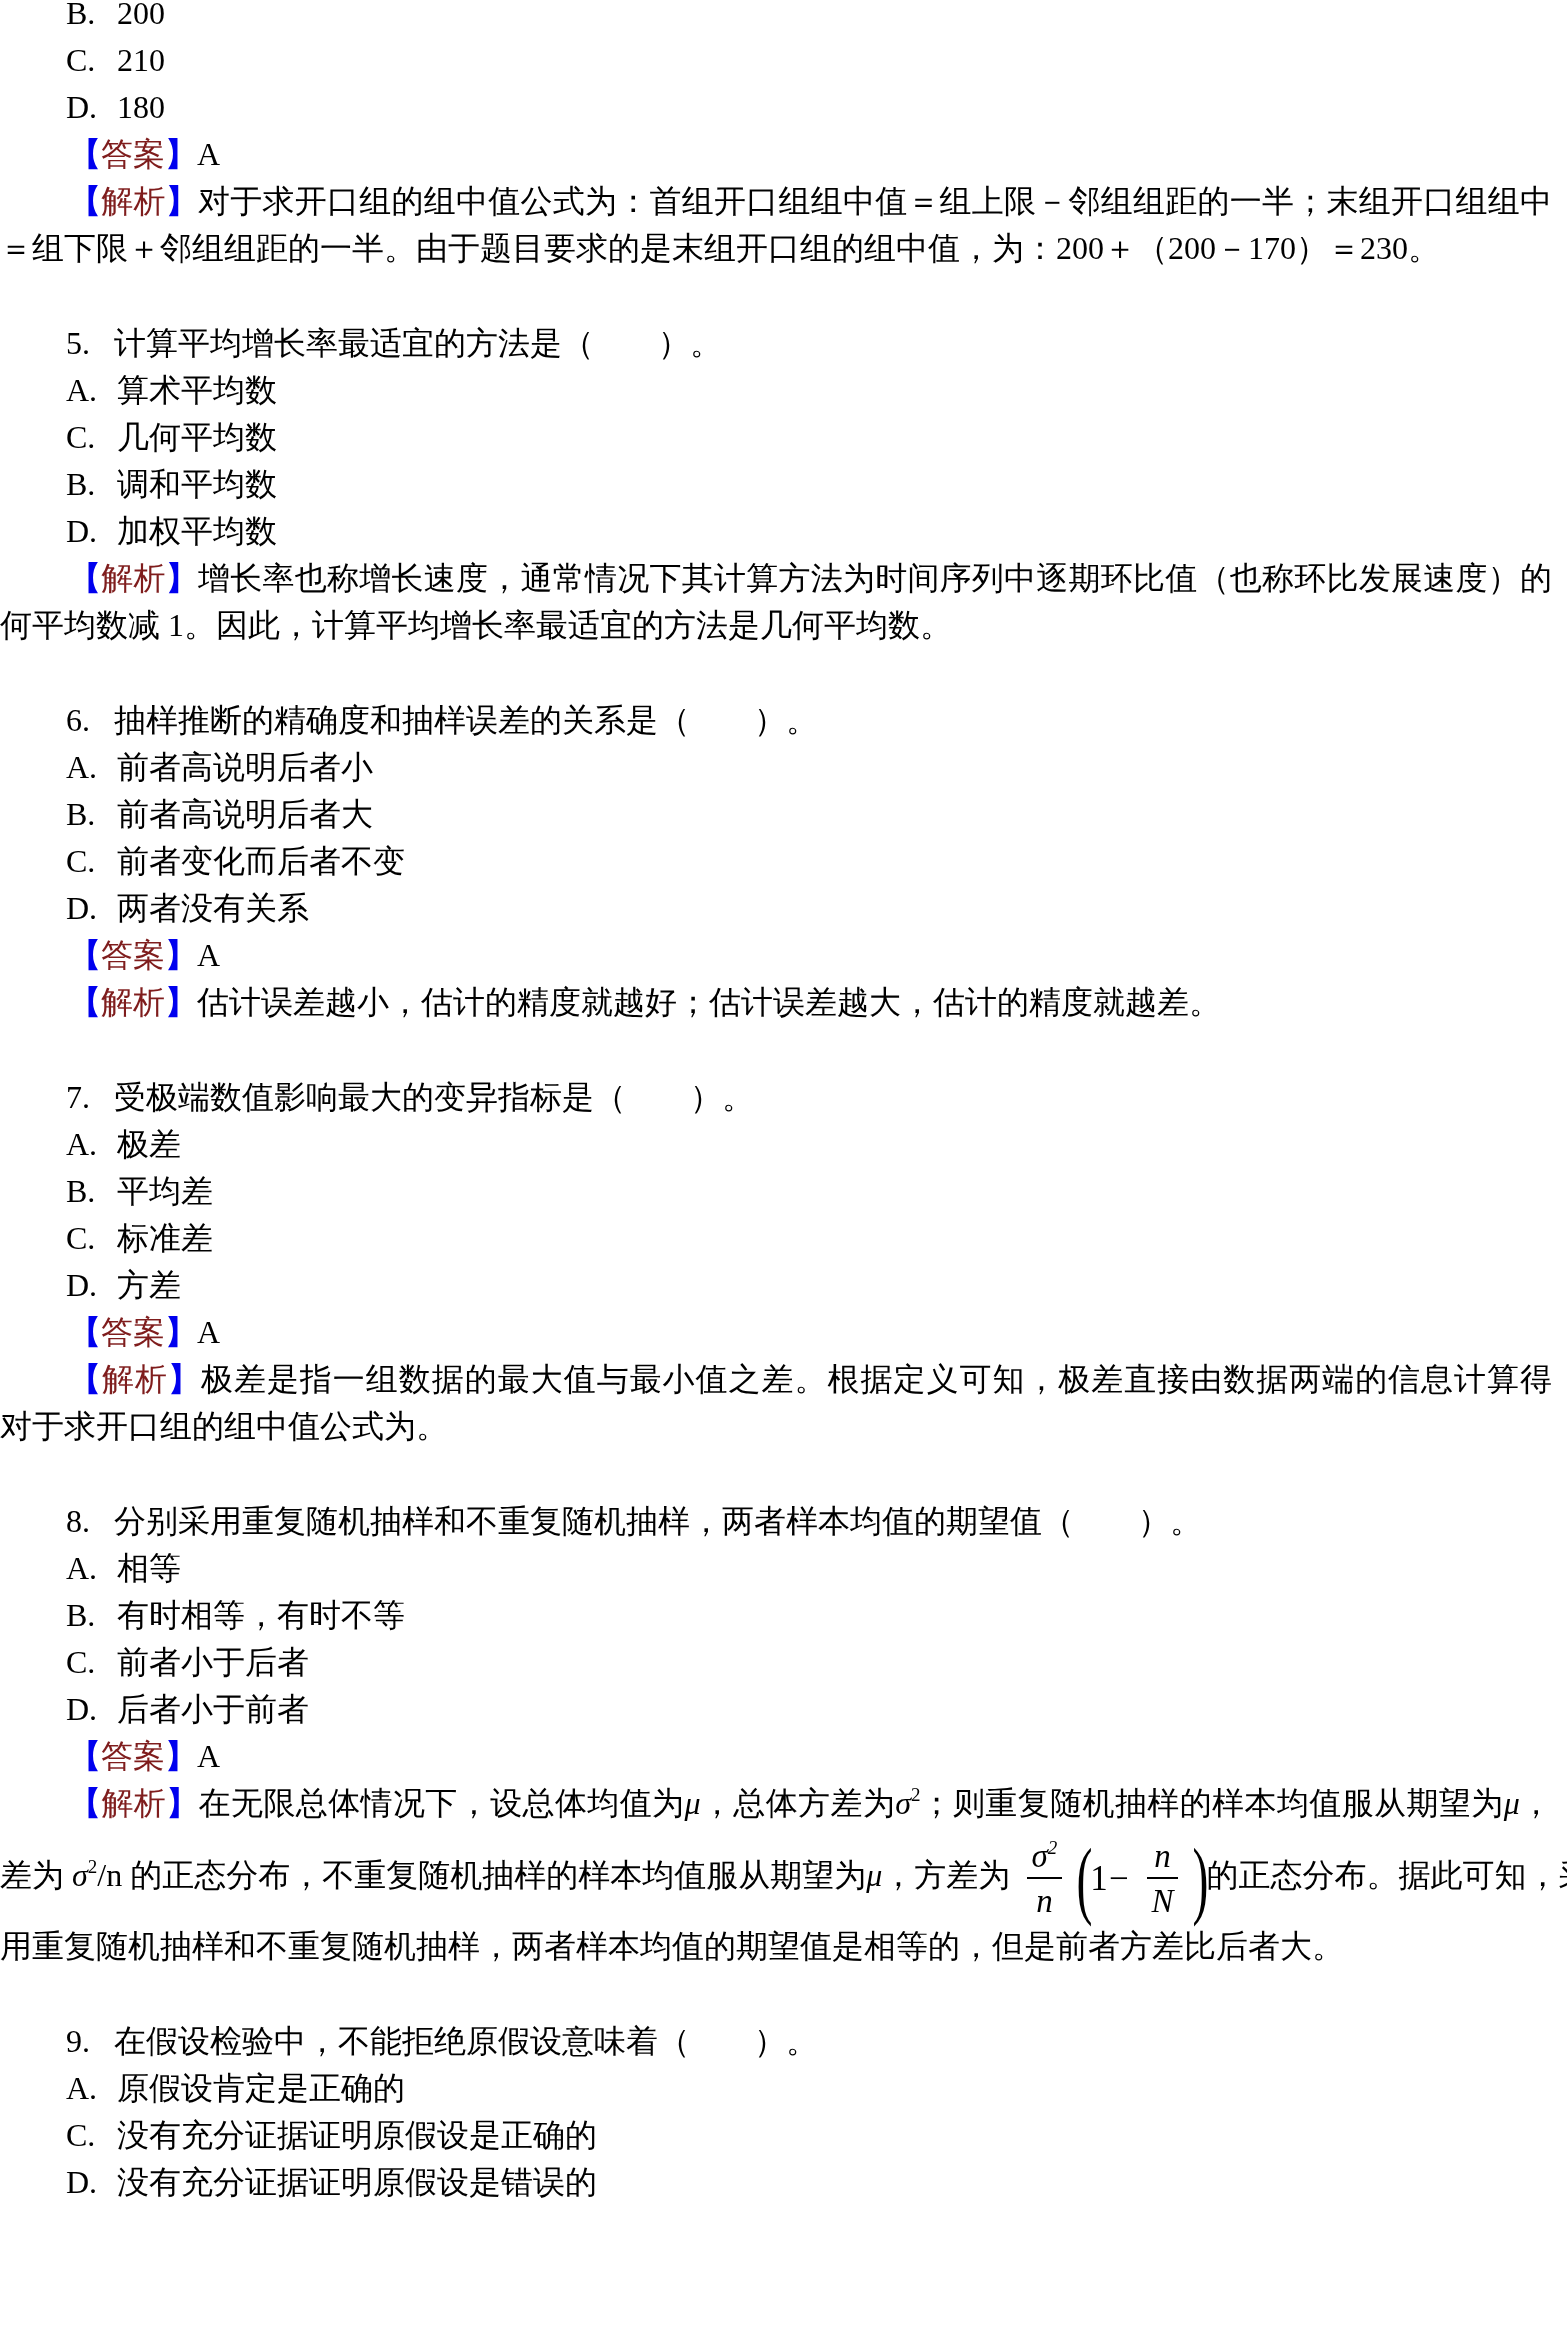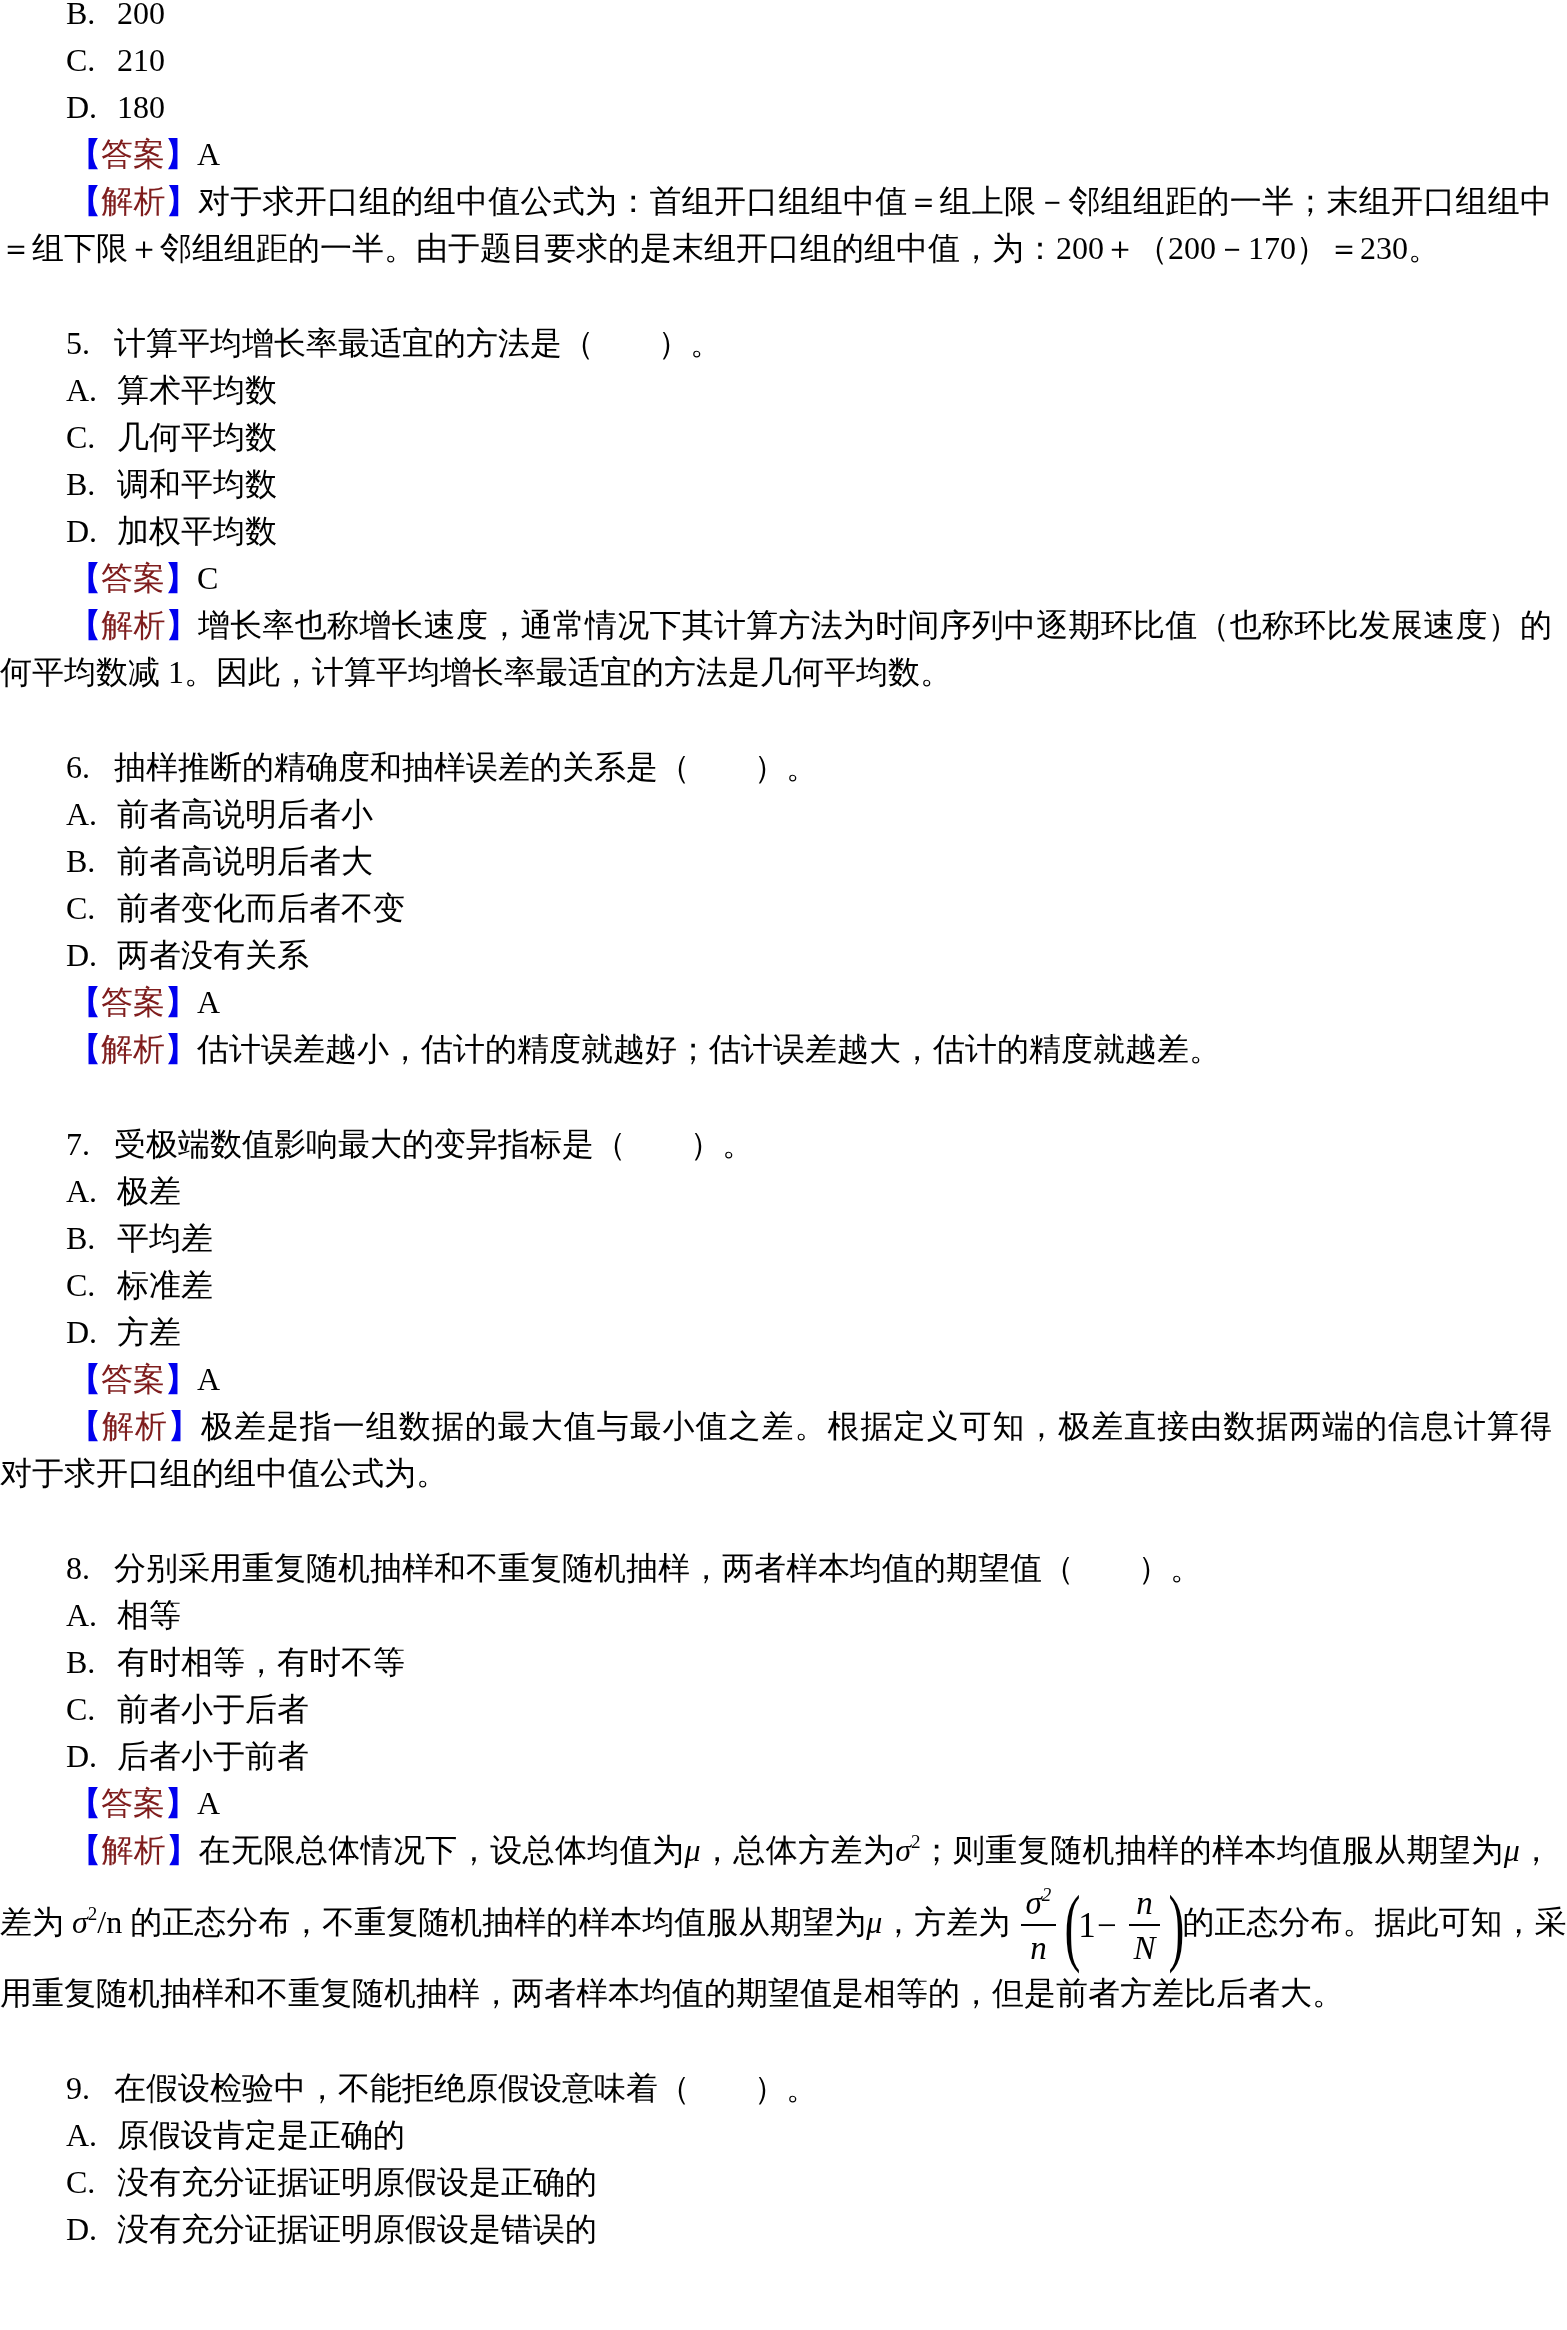--- a/index.html
+++ b/index.html
@@ -66,21 +66,21 @@
       line-height: 96px;
       position: relative;
       white-space: nowrap;
     }
     .frac {
       display: inline-block;
       vertical-align: middle;
       text-align: center;
       line-height: 1;
       font-style: italic;
-      margin: 0 11px;
+      margin: 0 17px;
     }
     .frac .num, .frac .den {
       display: block;
       padding: 0 4.3px;
       font-size: 33px;
     }
     .frac .num { border-bottom: 2.2px solid #000; padding-bottom: 4.3px; }
     .frac .den { padding-top: 5.8px; }
     .paren {
       display: inline-block;
@@ -131,23 +131,20 @@
     </div>
     <div class="line indent-opt">
       <span class="opt-letter">C.</span><span>几何平均数</span>
     </div>
     <div class="line indent-opt">
       <span class="opt-letter">B.</span><span>调和平均数</span>
     </div>
     <div class="line indent-opt">
       <span class="opt-letter">D.</span><span>加权平均数</span>
     </div>
-    <div class="line indent-label">
-      <span class="bracket">【</span><span class="label">答案</span><span class="bracket">】</span><span>C</span>
-    </div>
     <div class="line justify justify-indent">
       <span class="bracket">【</span><span class="label">解析</span><span class="bracket">】</span><span>增长率也称增长速度，通常情况下其计算方法为时间序列中逐期环比值（也称环比发展速度）的几</span>
     </div>
     <div class="line cont">
       <span>何平均数减 1。因此，计算平均增长率最适宜的方法是几何平均数。</span>
     </div>
   </section>
 
   <div class="blank"></div>
 

